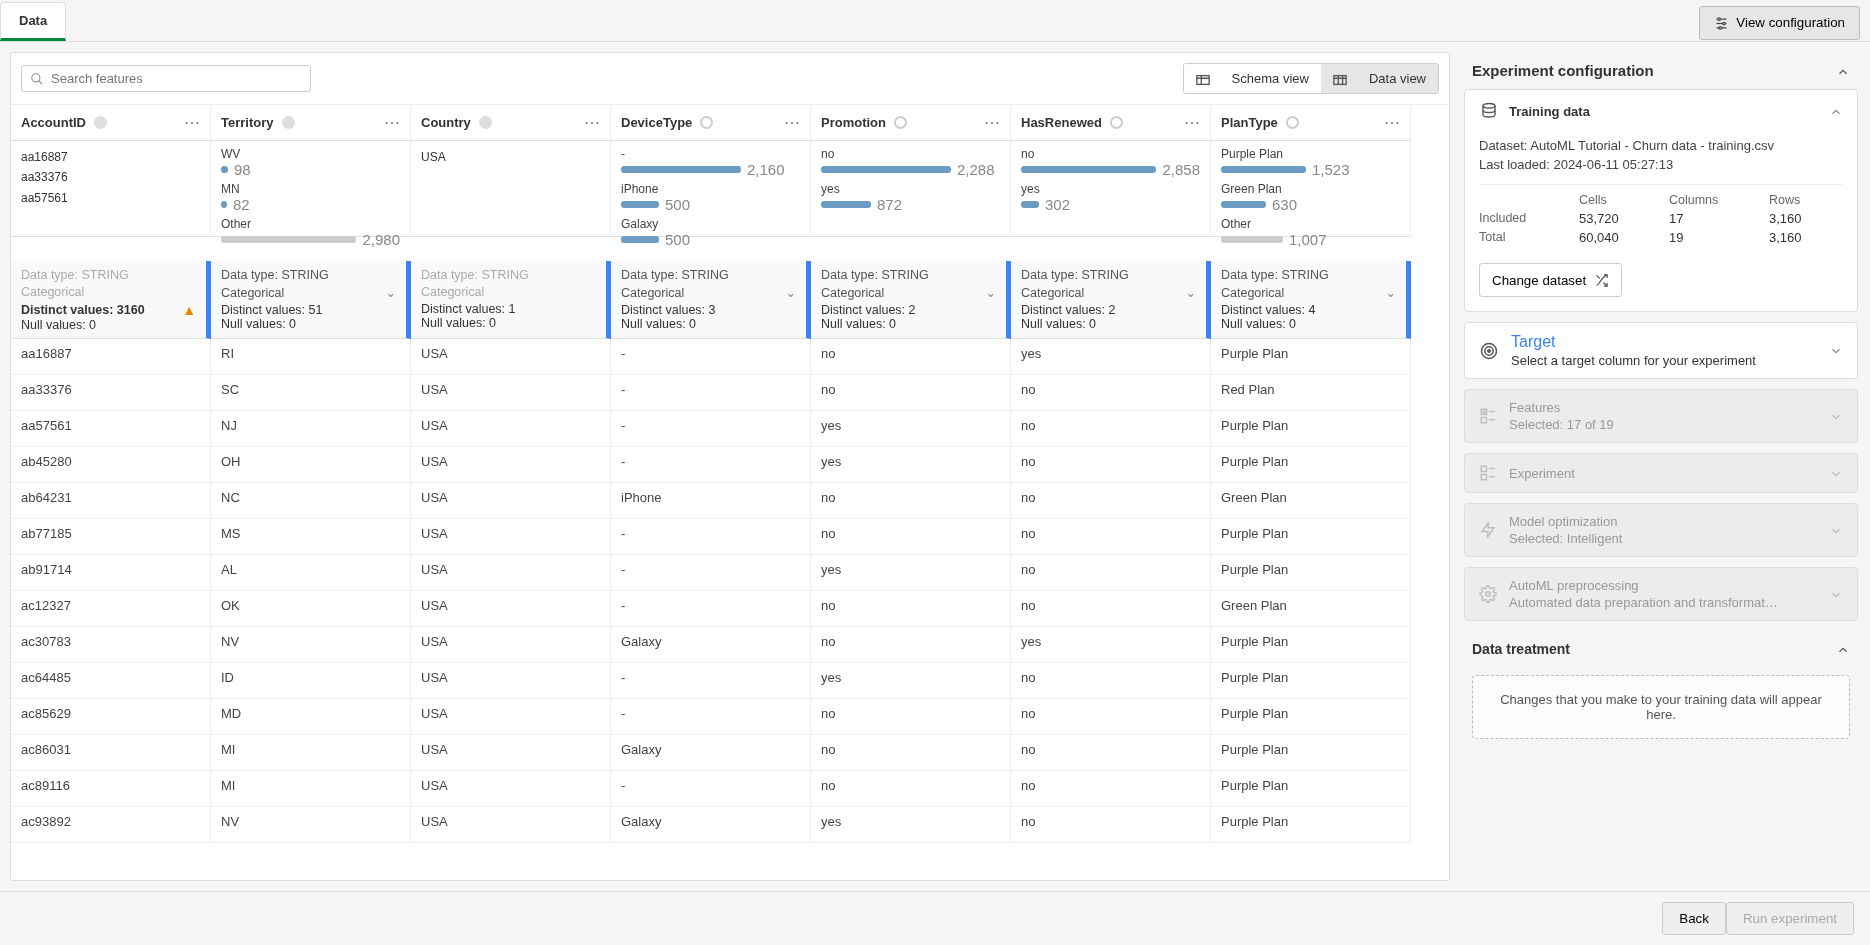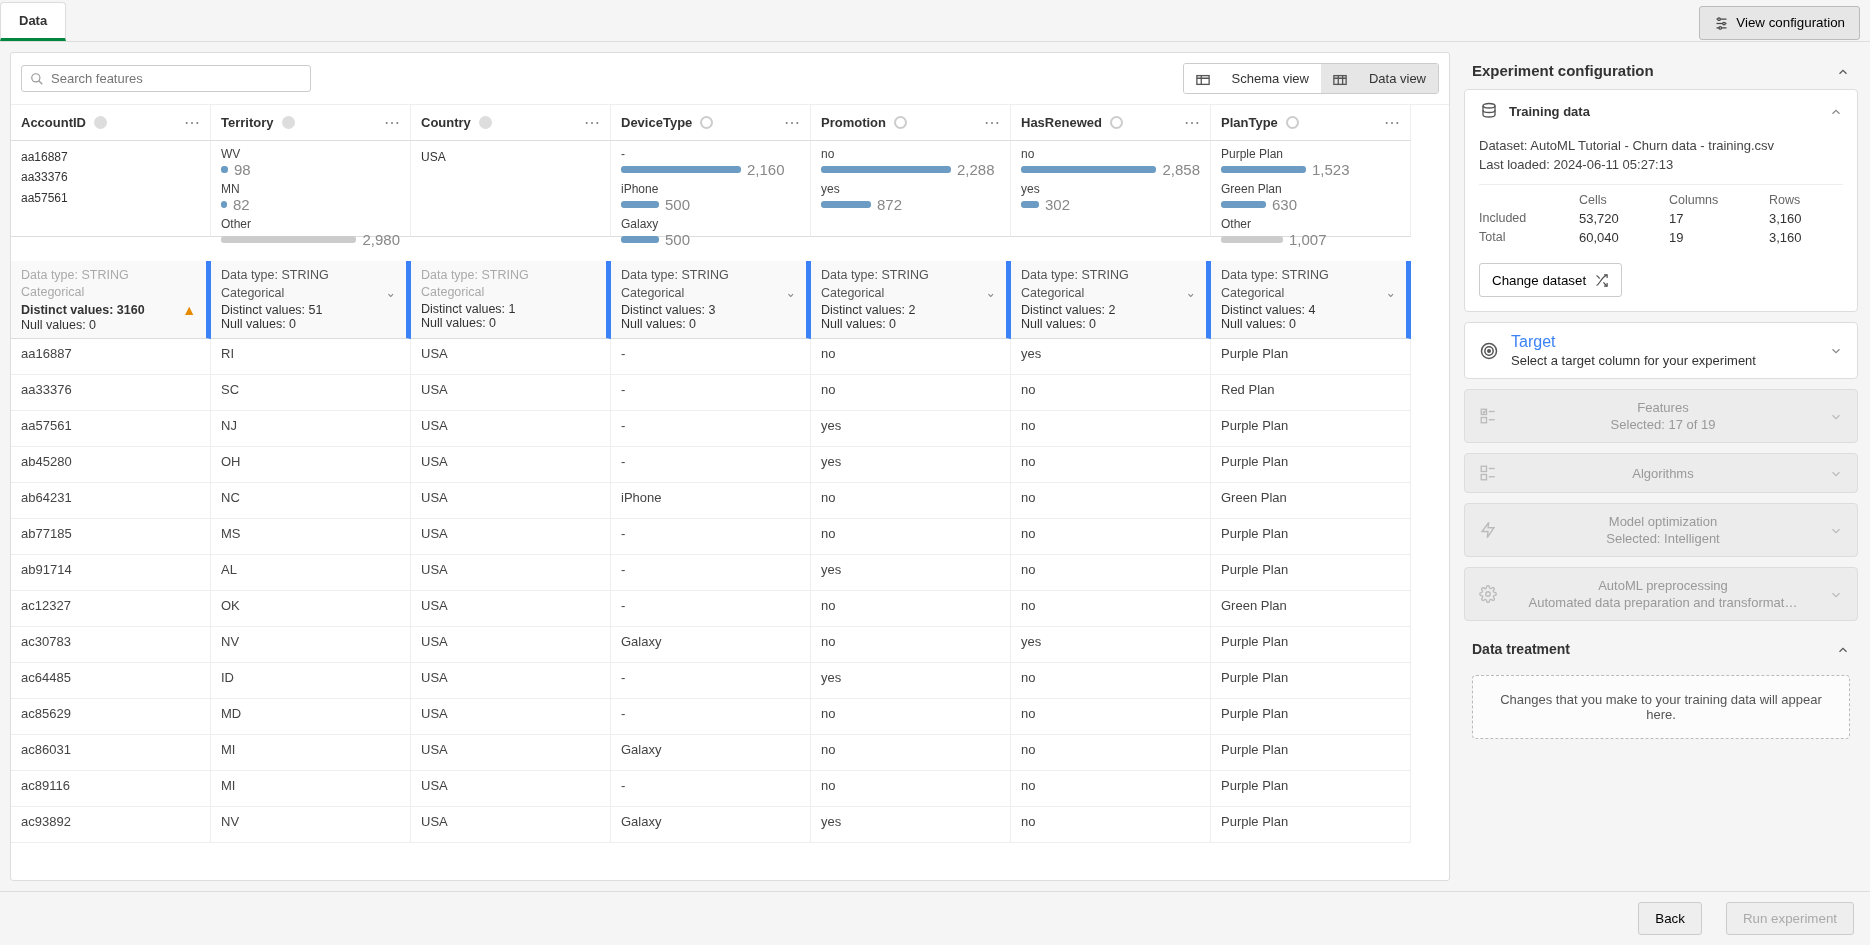--- a/index.html
+++ b/index.html
@@ -59,29 +59,29 @@
 .panel-head .icon { color:#666; width:20px; text-align:center;}
 .panel-head .ptitle { font-weight:600; flex:1;}
 .panel-head .chev { color:#888; }
 .panel-body { padding: 4px 14px 14px 14px; }
 .meta-line { color:#444; padding:2px 0; font-size:13px;}
 .stats-table { display:grid; grid-template-columns: 90px 80px 90px 70px; gap:4px 10px; margin-top:10px; padding:8px 0; border-top:1px solid #eee;}
 .stats-table .sh { color:#666; font-size:12.5px;}
 .stats-table .sv { color:#333; font-size:13px;}
 .change-ds { margin-top:10px; display:inline-flex; align-items:center; gap:8px; padding:8px 12px; border:1px solid #ccc; border-radius:3px; cursor:pointer; background:#fff;}
 .panel.dim { background:#ececec; border-color:#ddd;}
-.panel.dim .ptitle, .panel.dim .sub { color:#999;text-align:center; }
+.panel.dim .ptitle, .panel.dim .sub { color:#999; }
 .panel.dim .icon, .panel.dim .chev { color:#bbb;}
 .panel .sub { color:#555; font-size:13px; margin-top:2px;}
 .panel-two { padding:10px 14px; display:flex; align-items:center; gap:12px;}
 .panel-two .col { flex:1; }
 .panel-two .lab { color:#3b82f6; font-size:16px;}
 .data-treatment { padding:8px;}
 .dt-panel { border:1px dashed #bbb; border-radius:4px; padding:16px; text-align:center; color:#555; background:#fcfcfc;}
-.footer { display:flex; justify-content:flex-end; gap:24px; padding:10px 16px; background:#f5f5f5; border-top:1px solid #ddd;}
+.footer { display:flex; justify-content:flex-end; gap:0; padding:10px 16px; background:#f5f5f5; border-top:1px solid #ddd;}
 .fbtn { padding:8px 16px; border:1px solid #ccc; background:#eee; border-radius:3px; cursor:pointer;}
 .fbtn.disabled { color:#aaa; cursor:not-allowed;}
 svg { display:inline-block; vertical-align:middle;}
 .chev-svg { transition: transform .2s; }
 .chev-svg.up { transform: rotate(180deg);}
 </style>
 </head>
 <body>
 
 <div class="app">
@@ -572,21 +572,21 @@
 
       <div class="panel dim">
         <div class="panel-two">
           <span class="icon"><svg width="18" height="18" viewBox="0 0 24 24" fill="none" stroke="#bbb" stroke-width="1.8">
                 <rect x="3" y="3" width="7" height="7"></rect>
                 <line x1="13" y1="6" x2="21" y2="6"></line>
                 <rect x="3" y="14" width="7" height="7"></rect>
                 <line x1="13" y1="17" x2="21" y2="17"></line>
               </svg></span>
           <div class="col">
-            <div class="ptitle">Algorithms</div>
+            <div class="ptitle">Experiment</div>
           </div>
           <span class="chev"><svg class="chev-svg" width="14" height="14" viewBox="0 0 24 24" fill="none" stroke="#bbb" stroke-width="2">
                 <polyline points="6 9 12 15 18 9"></polyline>
               </svg></span>
         </div>
       </div>
 
       <div class="panel dim">
         <div class="panel-two">
           <span class="icon"><svg width="18" height="18" viewBox="0 0 24 24" fill="none" stroke="#bbb" stroke-width="1.8">

